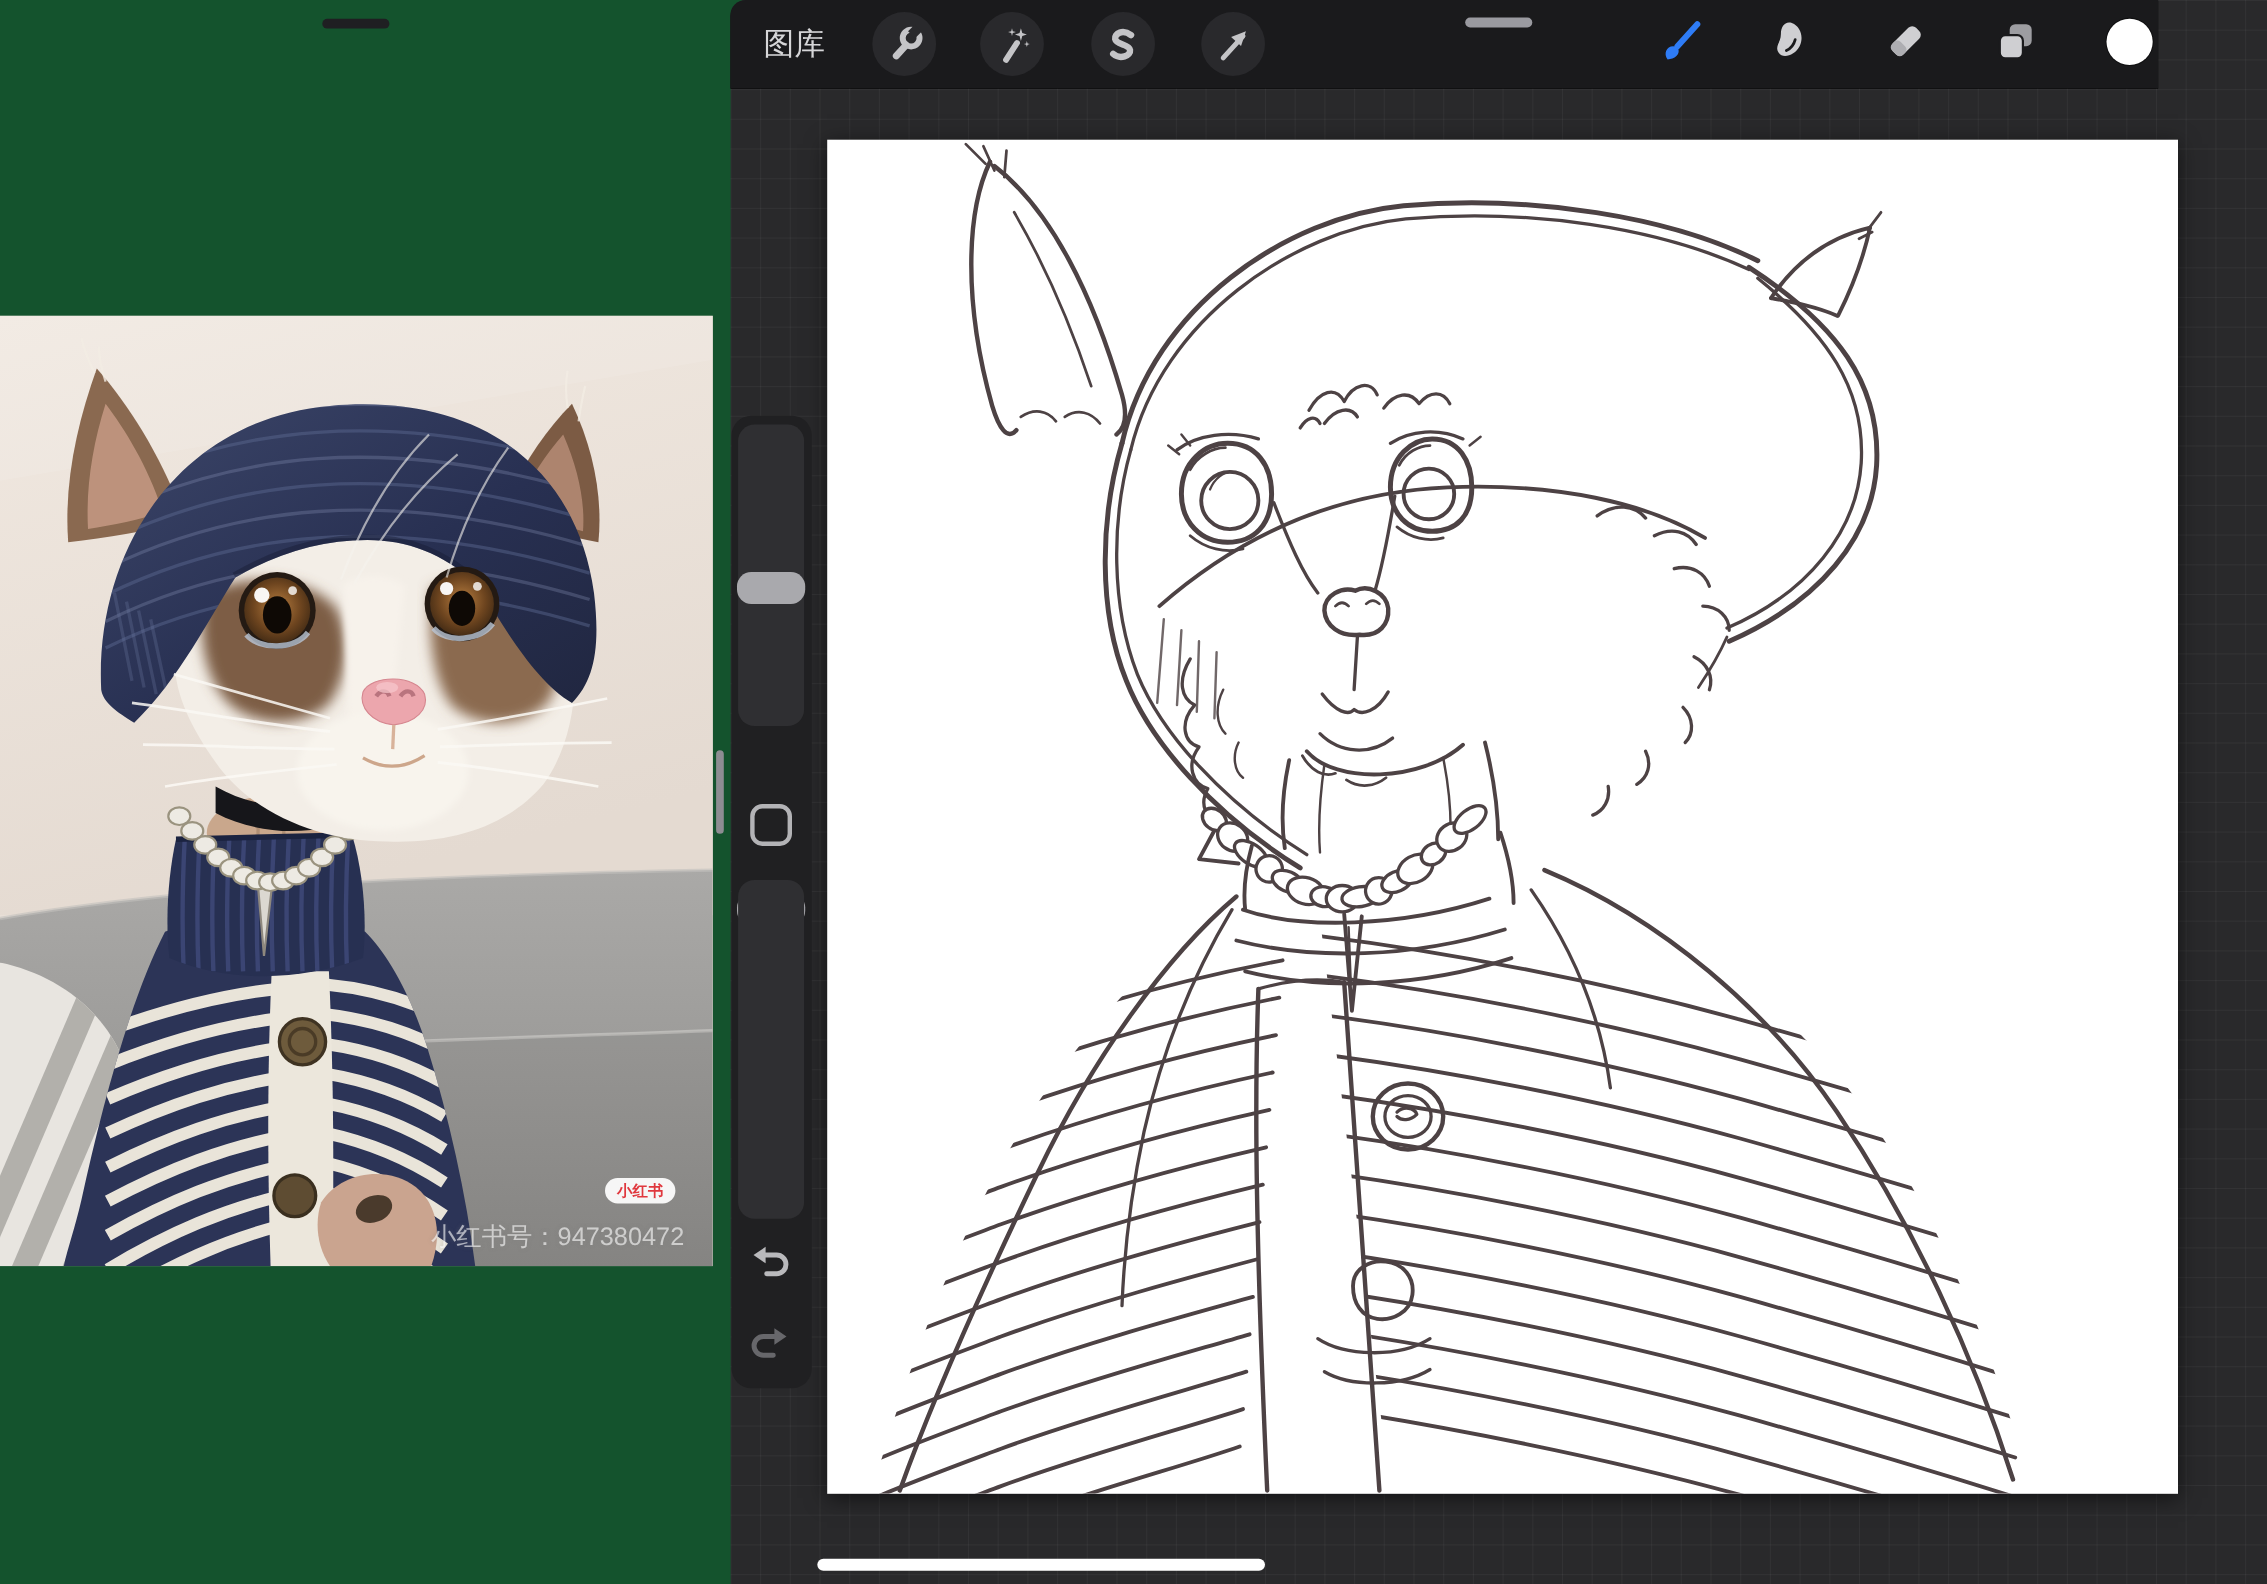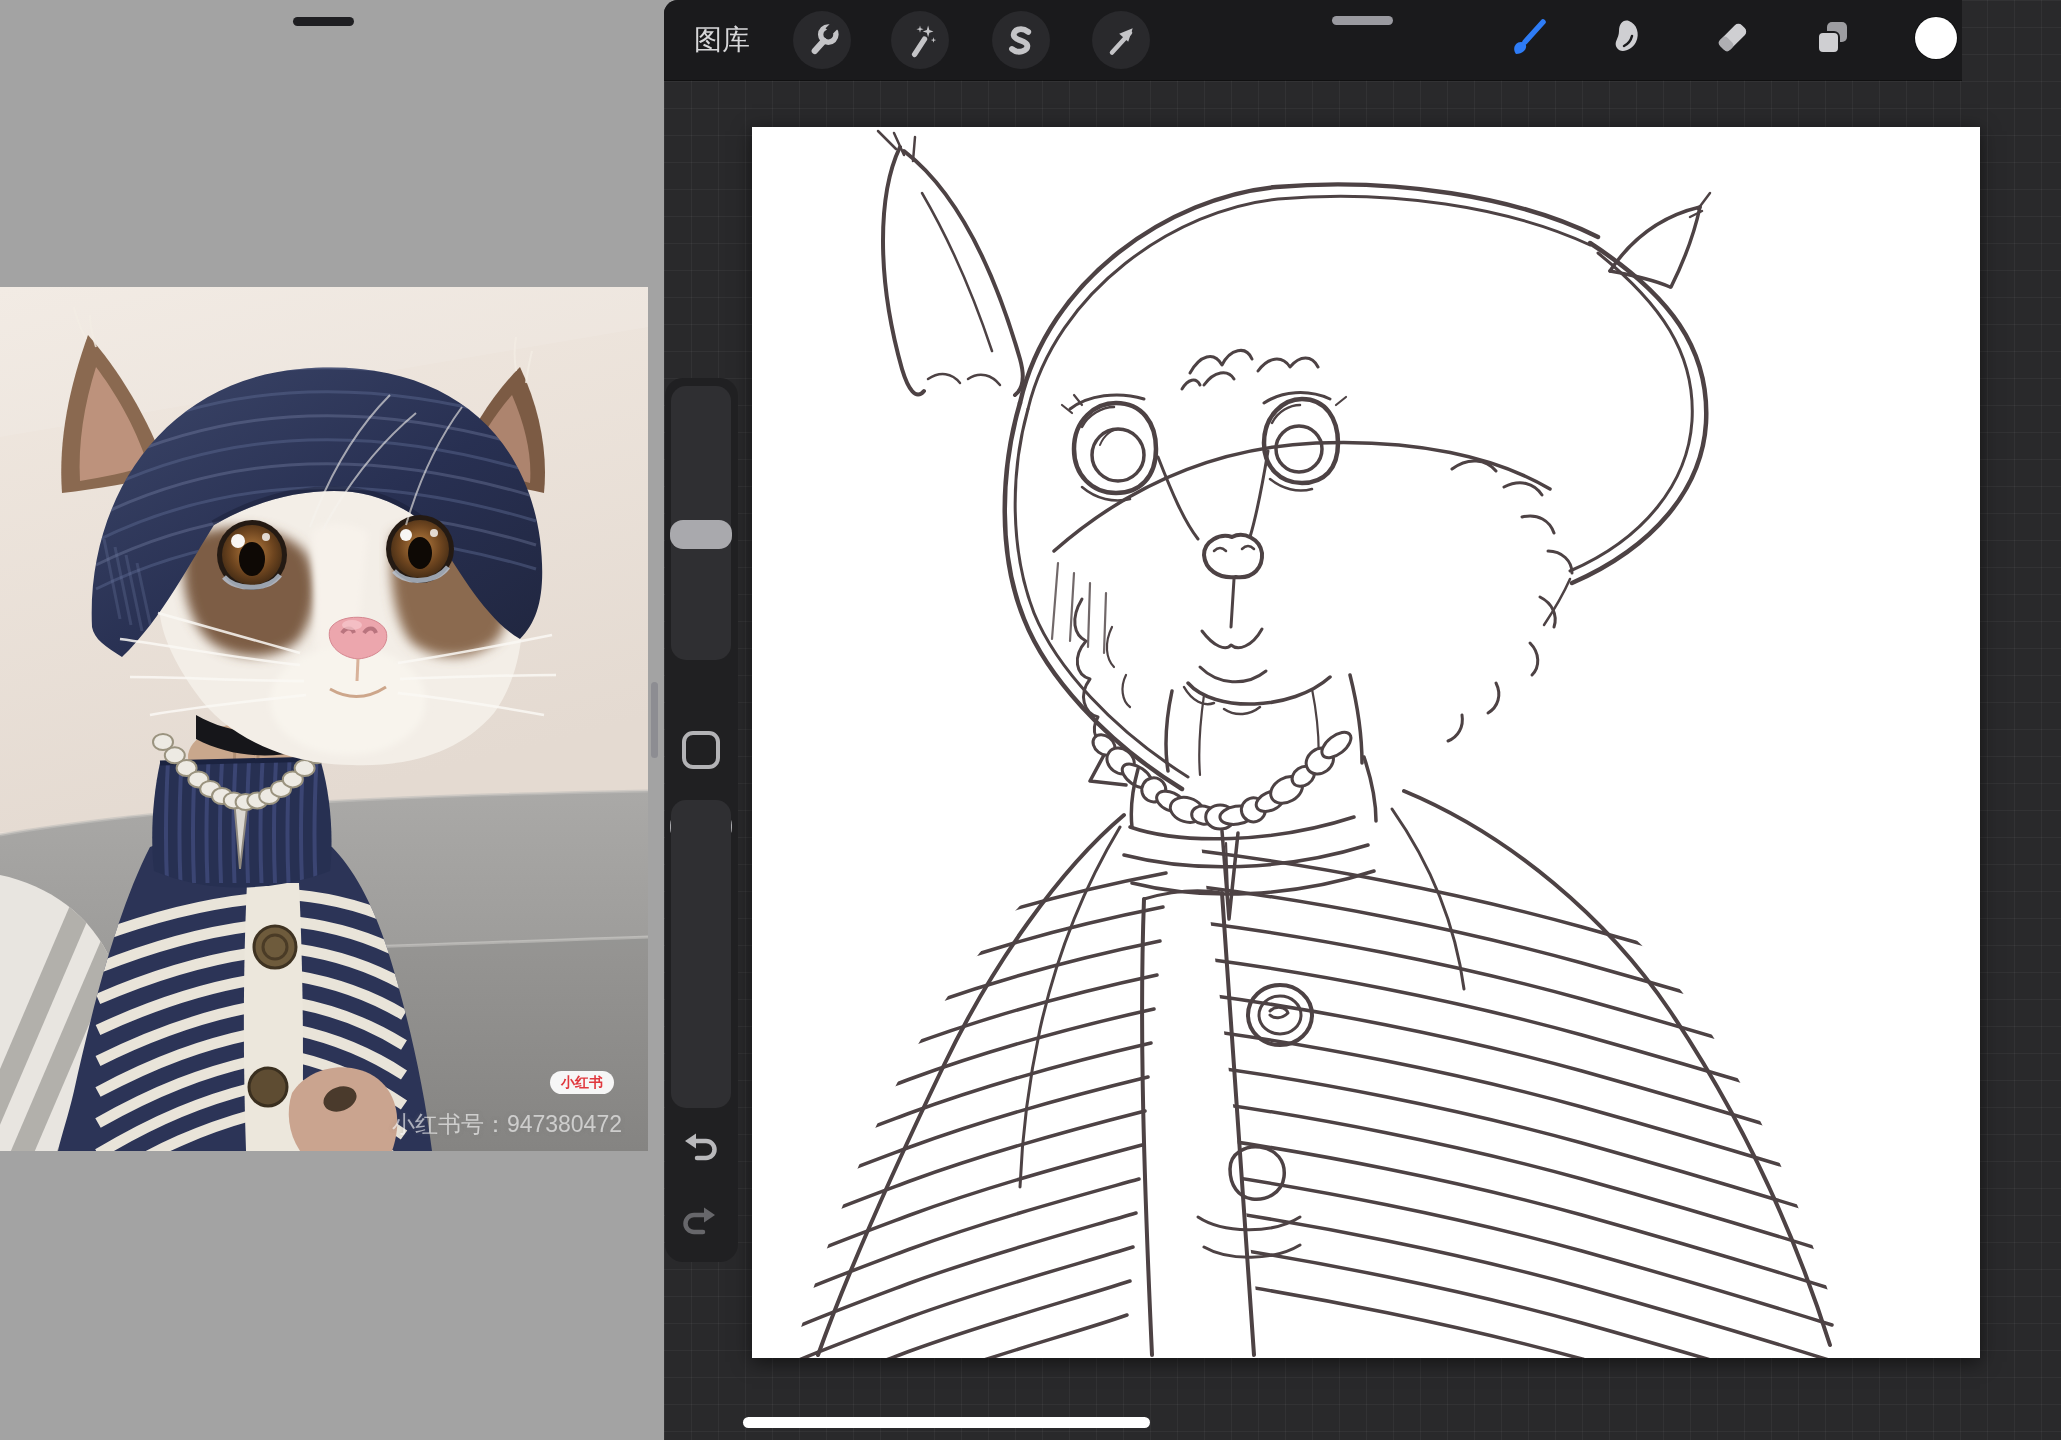--- a/index.html
+++ b/index.html
@@ -1,21 +1,21 @@
 <!DOCTYPE html>
 <html><head>
 <meta charset="utf-8">
 <style>
   html,body{margin:0;padding:0;background:#000;}
   body{width:2061px;height:1440px;position:relative;overflow:hidden;
        font-family:"Liberation Sans","DejaVu Sans",sans-serif;-webkit-font-smoothing:antialiased;}
   .abs{position:absolute;}
 
   
-  #left-pane{left:0;top:0;width:786px;height:1440px;background:#a3a3a3;}
+  #left-pane{left:0;top:0;width:786px;height:1440px;background:#14532d;}
   #left-drag-pill{left:293px;top:17px;width:61px;height:9px;border-radius:5px;background:#1f1f22;}
   #photo-wrap{left:0;top:287px;width:648px;height:864px;overflow:hidden;background:#e9e0d8;}
   #split-divider{left:651px;top:682px;width:7px;height:76px;border-radius:4px;background:#8d8d92;}
 
   
   #wm-badge{left:550px;top:784px;width:64px;height:23px;border-radius:12px;background:rgba(255,255,255,.92);
             display:flex;align-items:center;justify-content:center;font-size:14px;font-weight:bold;color:#e0383e;}
   #wm-id{left:360px;top:822px;width:262px;text-align:right;font-size:23px;color:rgba(255,255,255,.6);
          text-shadow:0 0 4px rgba(120,120,120,.35);}
 

